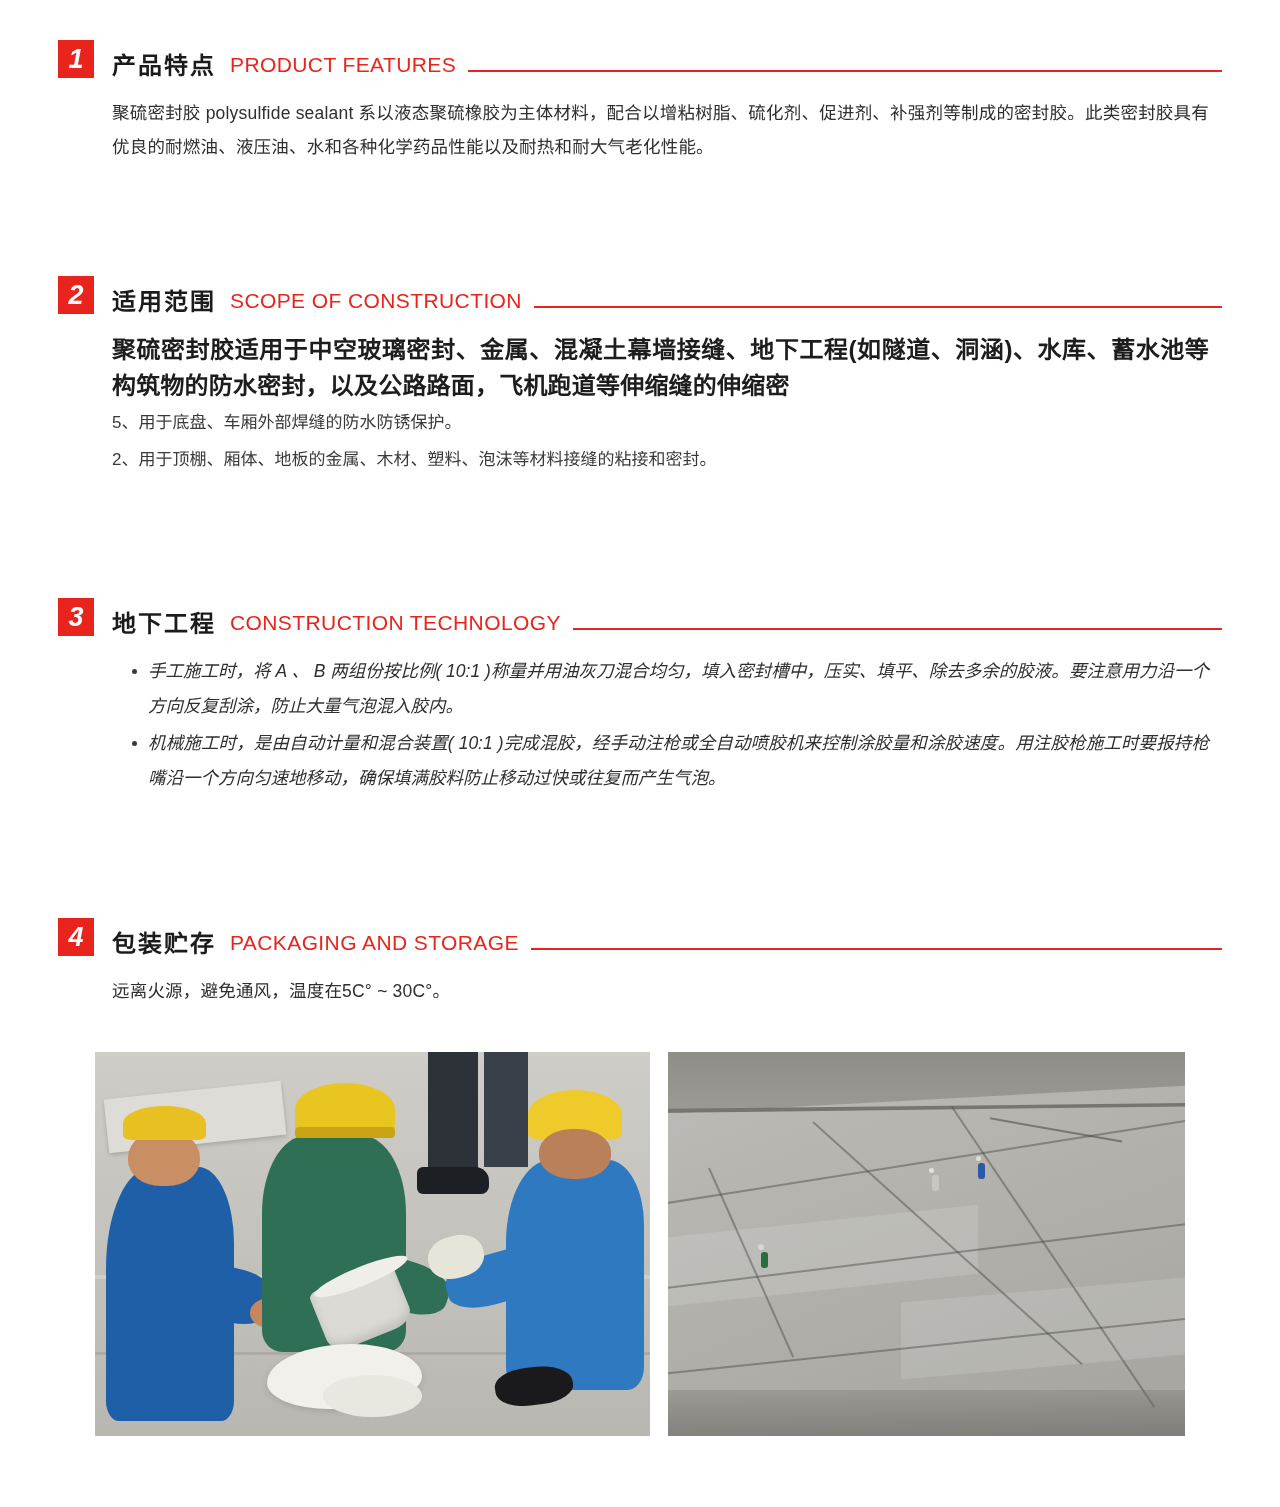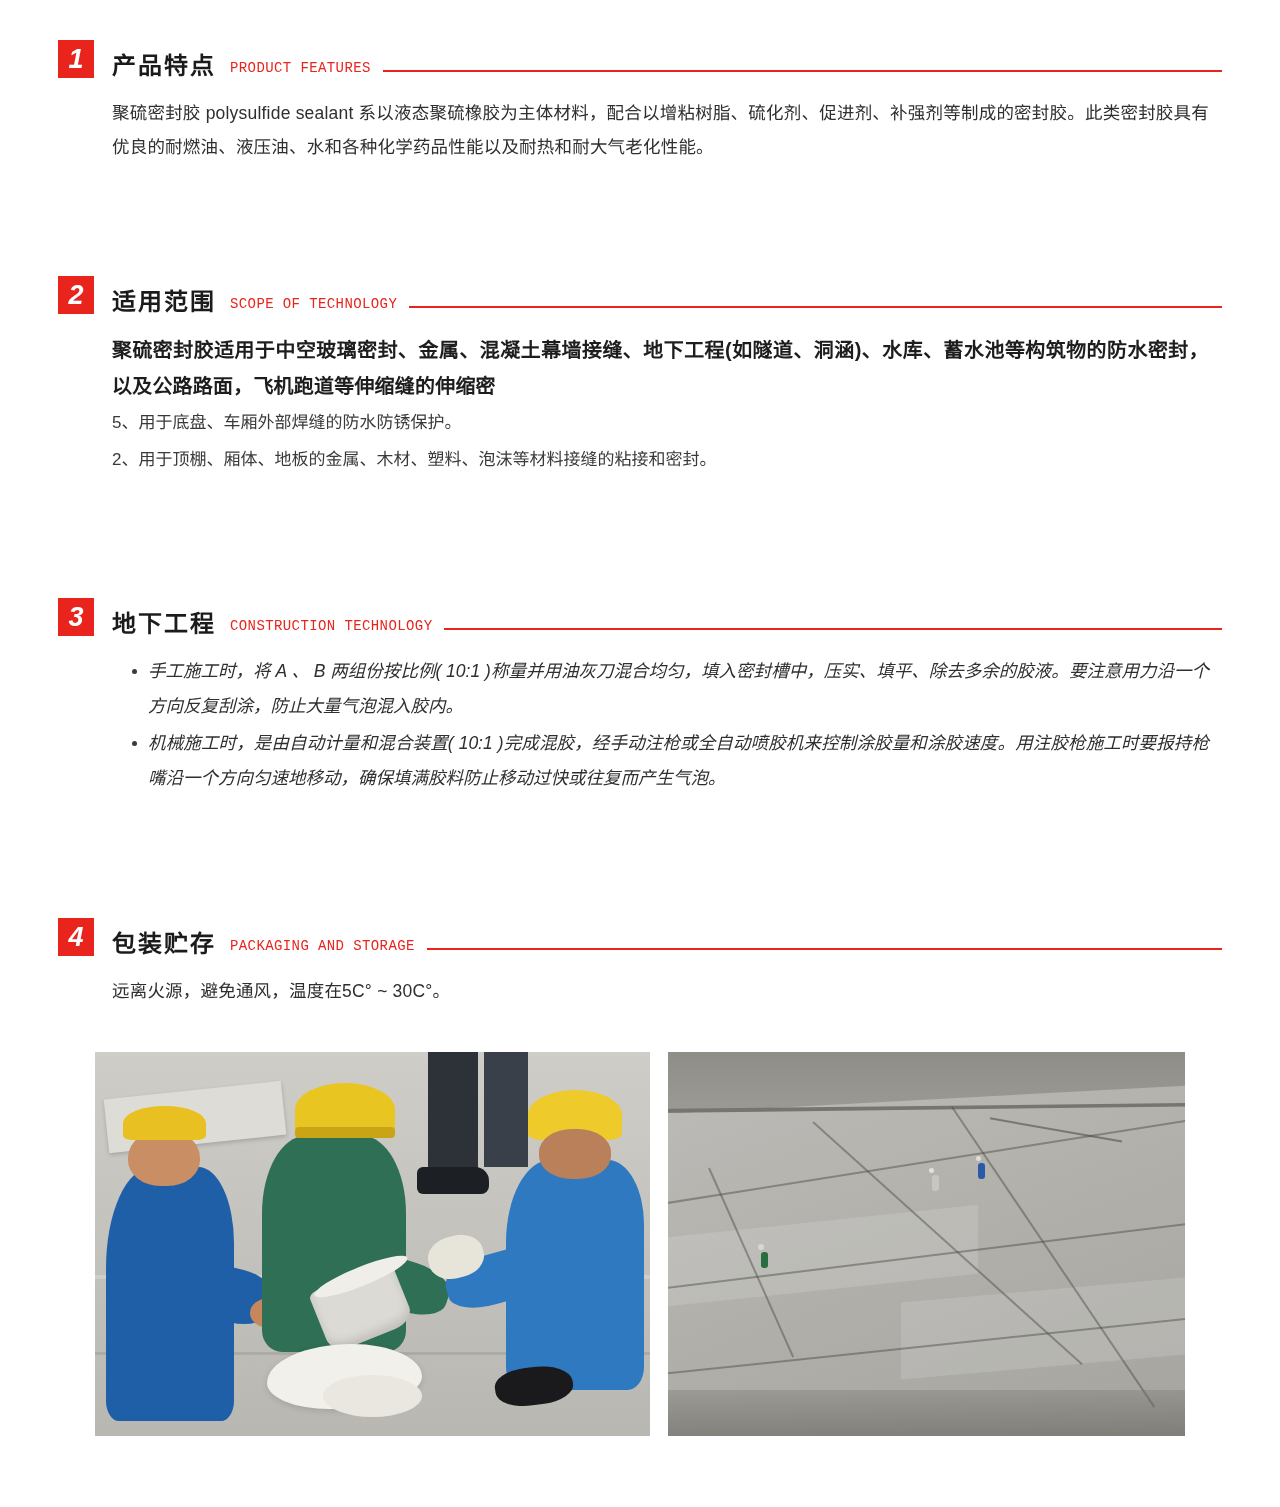--- a/index.html
+++ b/index.html
@@ -51,25 +51,25 @@
   .zh-title {
     font-size: 24px;
     font-weight: bold;
     color: #1b1b1b;
     margin-left: 18px;
     letter-spacing: 2px;
     line-height: 1;
     white-space: nowrap;
   }
   .en-title {
-    font-size: 14px;
+    font-size: 21px;
     color: #e8241c;
     margin-left: 14px;
     letter-spacing: 0.4px;
-    font-family: Liberation Mono, monospace;
+    font-family: Liberation Sans, sans-serif;
     white-space: nowrap;
     line-height: 1.1;
     position: relative;
     top: -2px;
     text-align: right;
   }
   .head-rule {
     flex: 1 1 auto;
     height: 2px;
     background: #e8241c;
@@ -88,21 +88,21 @@
     margin: 0;
     font-size: 17.5px;
     line-height: 34px;
     color: #2f2f2f;
     text-align: justify;
     letter-spacing: 0.2px;
   }
   p.para.bold {
     font-weight: bold;
     color: #1d1d1d;
-    font-size: 20px;
+    font-size: 24px;
     line-height: 36px;
   }
   .list-line {
     margin: 0;
     font-size: 17px;
     line-height: 37px;
     color: #3a3a3a;
   }
   ul.bullets {
     margin: 0;
@@ -403,21 +403,21 @@
       <p class="para">聚硫密封胶 polysulfide sealant 系以液态聚硫橡胶为主体材料，配合以增粘树脂、硫化剂、促进剂、补强剂等制成的密封胶。此类密封胶具有优良的耐燃油、液压油、水和各种化学药品性能以及耐热和耐大气老化性能。</p>
     </div>
   </section>
 
   <div class="sp-2"></div>
 
   <section class="section">
     <div class="sec-head">
       <span class="num-badge">2</span>
       <span class="zh-title">适用范围</span>
-      <span class="en-title">SCOPE OF TECHNOLOGY</span>
+      <span class="en-title">SCOPE OF CONSTRUCTION</span>
       <span class="head-rule"></span>
     </div>
     <div class="sec-body">
       <p class="para bold">聚硫密封胶适用于中空玻璃密封、金属、混凝土幕墙接缝、地下工程(如隧道、洞涵)、水库、蓄水池等构筑物的防水密封，以及公路路面，飞机跑道等伸缩缝的伸缩密</p>
       <p class="list-line">5、用于底盘、车厢外部焊缝的防水防锈保护。</p>
       <p class="list-line">2、用于顶棚、厢体、地板的金属、木材、塑料、泡沫等材料接缝的粘接和密封。</p>
     </div>
   </section>
 
   <div class="sp-3"></div>

